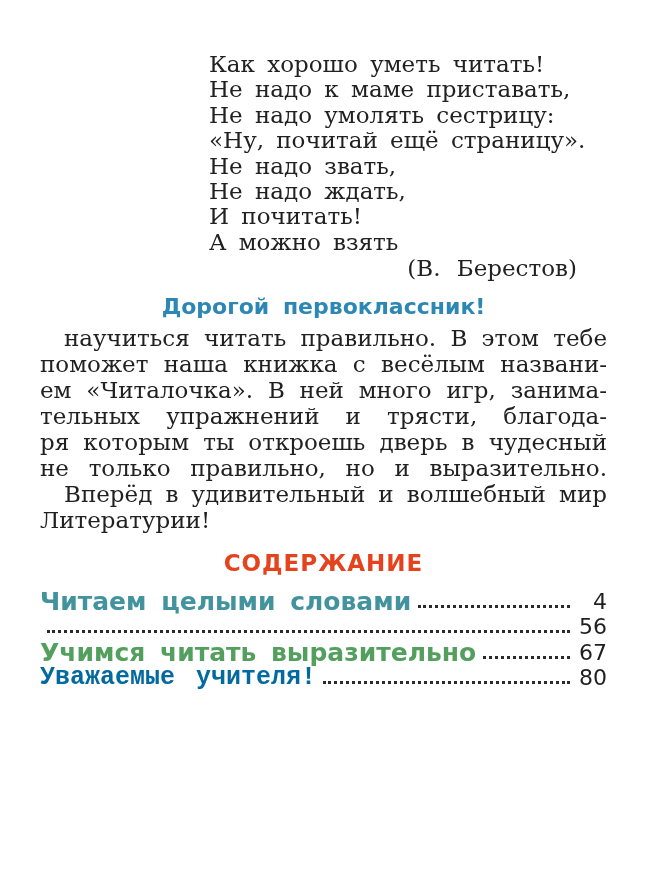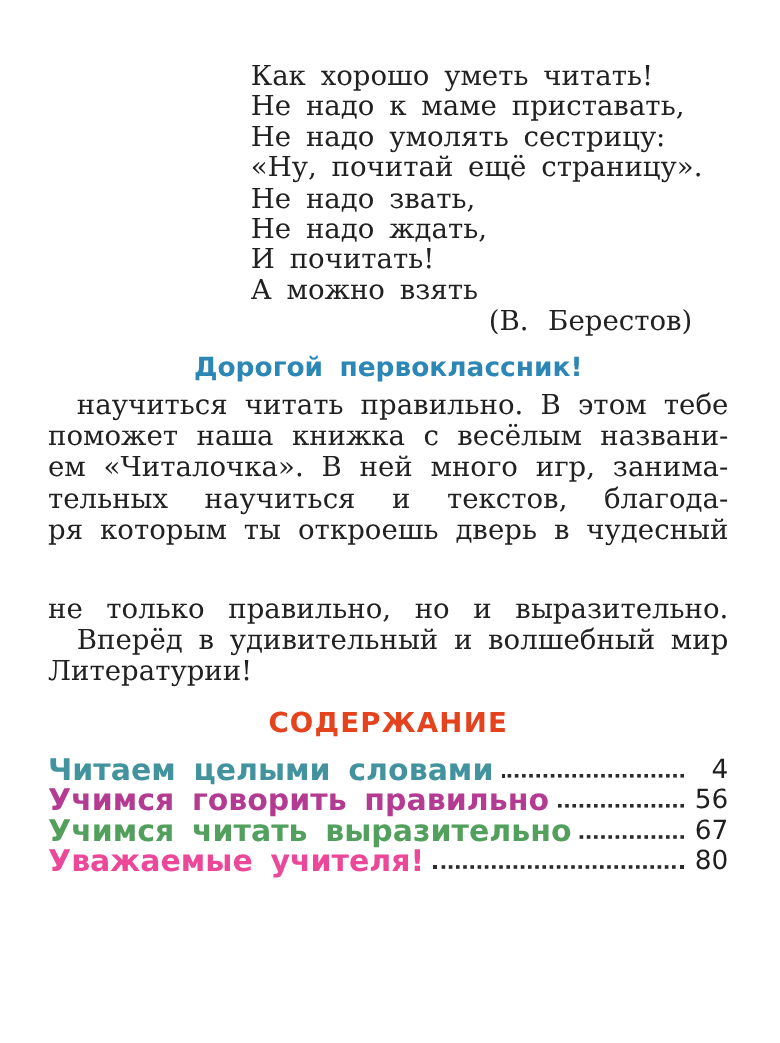--- a/index.html
+++ b/index.html
@@ -47,21 +47,21 @@
     font-size: 23px;
     line-height: 26px;
     word-spacing: 2px;
   }
   .para .jl {
     text-align: justify;
     text-align-last: justify;
   }
   .para div.jl:first-of-type { text-indent: 24px; }
   .para .jl:last-child { text-align-last: left; }
-  .para.justify-all .jl:last-child { text-align-last: justify; margin-top: 40px; }
+  .para.justify-all .jl:last-child { text-align-last: justify; }
 
   
   .toc-title {
     margin: 17px 0 11px 0;
     text-align: center;
     font-family: "DejaVu Sans", sans-serif;
     font-weight: bold;
     font-size: 23px;
     line-height: 27px;
     letter-spacing: 1px;
@@ -127,21 +127,21 @@
 
   <div class="para justify-all">
 
 
       <div class="jl">научиться читать правильно. В этом тебе</div>
 
       <div class="jl">поможет наша книжка с весёлым названи-</div>
 
       <div class="jl">ем «Читалочка». В ней много игр, занима-</div>
 
-      <div class="jl">тельных научиться и текстов, благода-</div>
+      <div class="jl">тельных упражнений и трясти, благода-</div>
 
       <div class="jl">ря которым ты откроешь дверь в чудесный</div>
 
 
       <div class="jl">не только правильно, но и выразительно.</div>
     </div>
 
   <div class="para">
 
       <div class="jl">Вперёд в удивительный и волшебный мир</div>
@@ -153,32 +153,31 @@
     <h2 class="toc-title" style="color: rgb(228, 67, 30);">СОДЕРЖАНИЕ</h2>
     <div class="toc-rows">
 
         <div class="toc-row">
           <span class="toc-label" style="color: rgb(67, 147, 158);">Читаем целыми словами</span>
           <span class="toc-leader"></span>
           <span class="toc-page">4</span>
         </div>
 
         <div class="toc-row">
-          <span class="toc-label" style="color: rgb(180, 59, 146);">Учимся говорить правильно</span>
           <span class="toc-leader"></span>
           <span class="toc-page">56</span>
         </div>
 
         <div class="toc-row">
           <span class="toc-label" style="color: rgb(83, 160, 94);">Учимся читать выразительно</span>
           <span class="toc-leader"></span>
           <span class="toc-page">67</span>
         </div>
 
         <div class="toc-row">
-          <span class="toc-label" style="color: #ec4899;">Уважаемые учителя!</span>
+          <span class="toc-label" style="color: #0369a1; font-family: Liberation Mono, monospace;">Уважаемые учителя!</span>
           <span class="toc-leader"></span>
           <span class="toc-page">80</span>
         </div>
       </div>
   </div>
 
 </div>
 
 </body></html>

